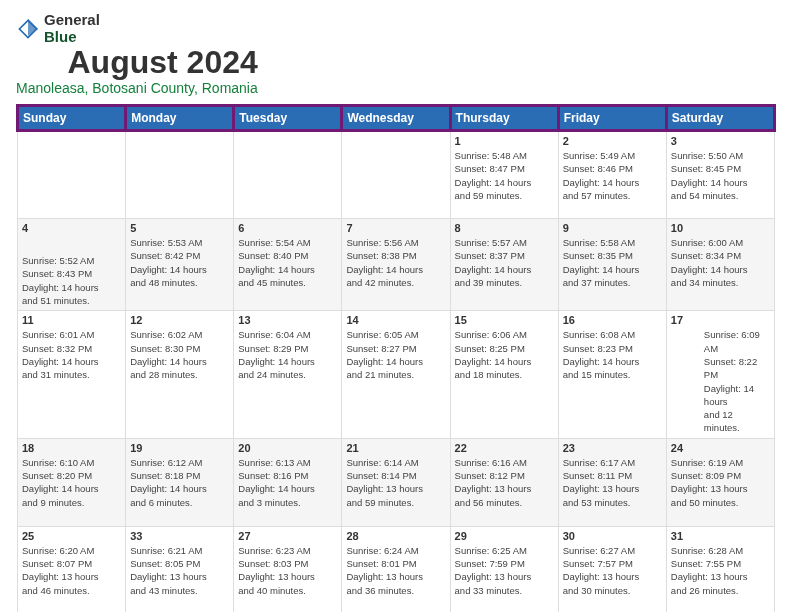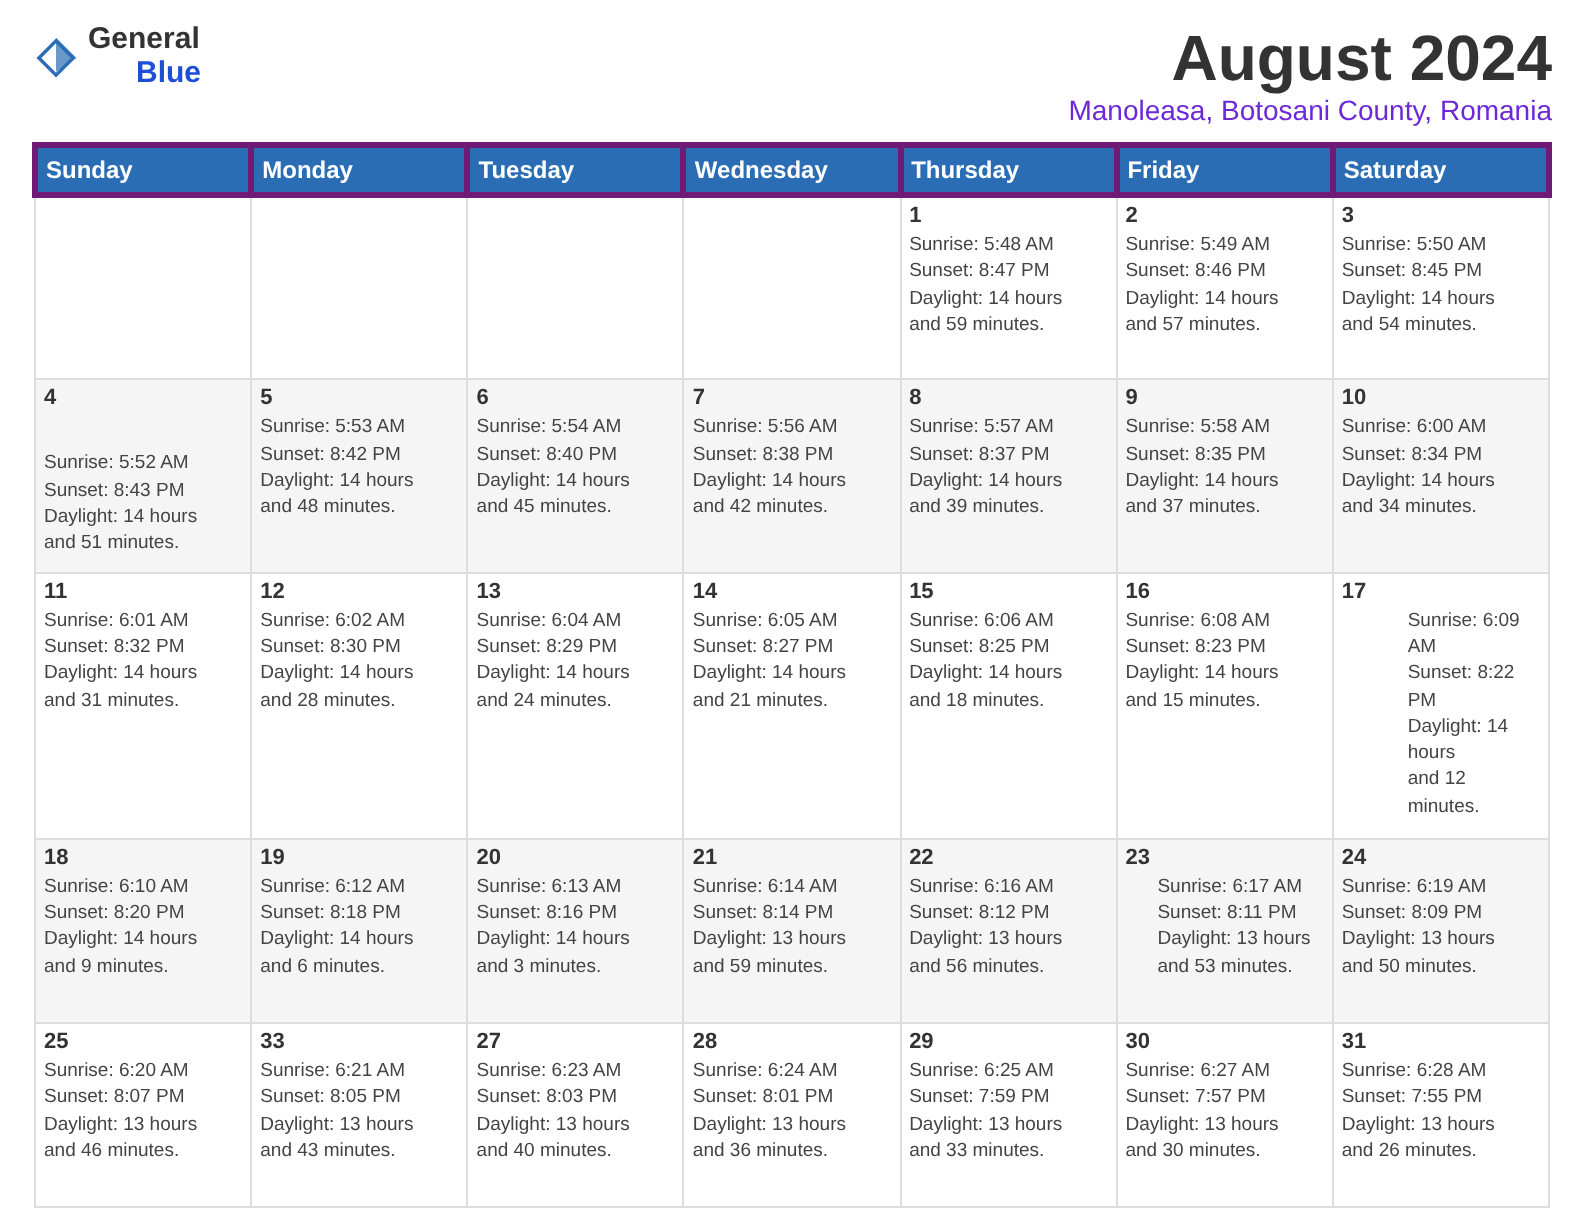--- a/index.html
+++ b/index.html
@@ -12,61 +12,61 @@
     }
     .page {
       width: 792px;
       height: 612px;
       padding: 12px 16px 8px 16px;
       display: flex;
       flex-direction: column;
     }
     .header {
       display: flex;
-      justify-content: space-between;
+      justify-content: flex-end;
       align-items: flex-start;
       margin-bottom: 8px;
+      flex-direction: column;
     }
     .logo {
       display: flex;
       align-items: center;
       gap: 4px;
     }
     .logo-text {
       display: flex;
       flex-direction: column;
       line-height: 1.1;
     }
     .logo-general {
       font-size: 15px;
       font-weight: bold;
       color: #333;
     }
     .logo-blue {
       font-size: 15px;
       font-weight: bold;
-      color: #1d4ed8;
-      margin-left: 24px;
+      color: #14532d;
     }
     .logo-icon {
       width: 24px;
       height: 24px;
     }
     .title-block {
       text-align: right;
     }
     .main-title {
       font-size: 32px;
       font-weight: bold;
       color: #333;
       line-height: 1.1;
     }
     .subtitle {
       font-size: 14px;
-      color: #6d28d9;
+      color: #15803d;
     }
     .calendar {
       flex: 1;
       border: 1px solid #ccc;
       border-collapse: collapse;
       width: 100%;
       table-layout: fixed;
     }
     .calendar th {
       background: #2a6db5;
@@ -298,21 +298,21 @@
           </td>
           <td>
             <div class="day-number">22</div>
             <div class="day-info" style="white-space: pre-line;">Sunrise: 6:16 AM
 Sunset: 8:12 PM
 Daylight: 13 hours
 and 56 minutes.</div>
           </td>
           <td>
             <div class="day-number">23</div>
-            <div class="day-info" style="white-space: pre-line; margin-left: 16px;">Sunrise: 6:17 AM
+            <div class="day-info" style="white-space: pre-line;">Sunrise: 6:17 AM
 Sunset: 8:11 PM
 Daylight: 13 hours
 and 53 minutes.</div>
           </td>
           <td>
             <div class="day-number">24</div>
             <div class="day-info" style="white-space: pre-line;">Sunrise: 6:19 AM
 Sunset: 8:09 PM
 Daylight: 13 hours
 and 50 minutes.</div>

